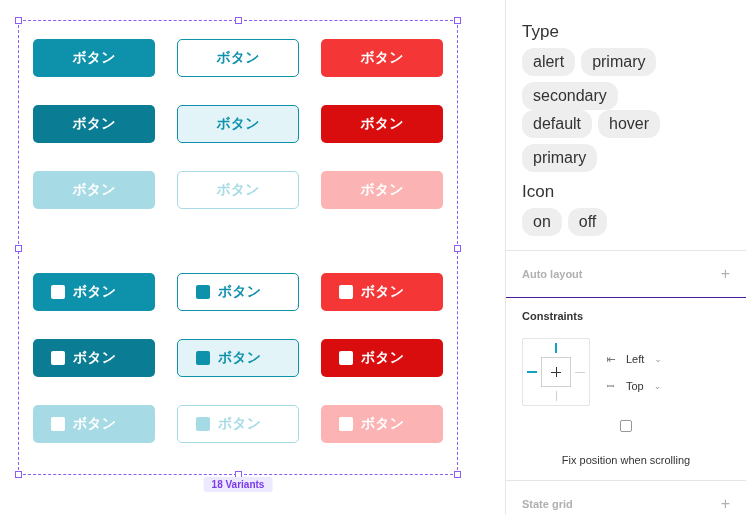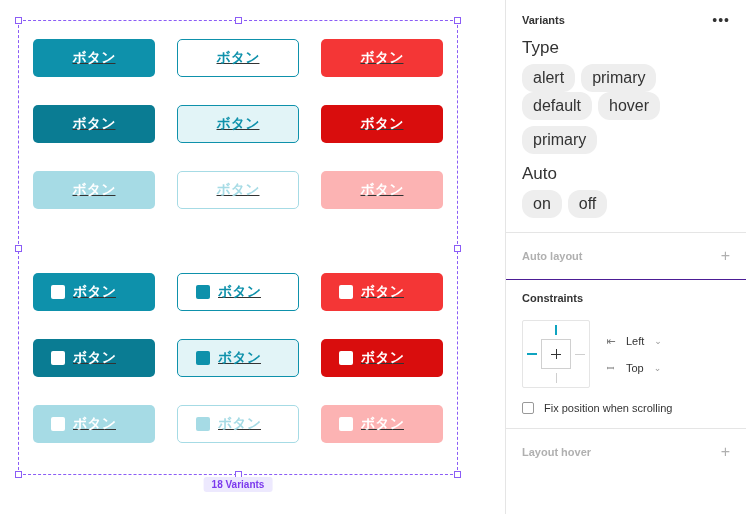--- a/index.html
+++ b/index.html
@@ -11,21 +11,20 @@
     width: 746px;
     height: 514px;
     overflow: hidden;
     display: flex;
   }
   .canvas-area {
     flex: 1;
     position: relative;
     background: #fff;
     padding: 20px 12px;
-    text-decoration: underline;
   }
   .selection-frame {
     position: relative;
     width: 440px;
     height: 455px;
     border: 1px dashed #8b5cf6;
     background: #fff;
     padding: 18px 14px;
     margin-left: 6px;
   }
@@ -188,24 +187,25 @@
   .cw-active-left{ position:absolute; left:4px; top:50%; height:2px; width:10px; margin-top:-1px; background:#0fa4c0; }
 
   .constraint-dropdowns { display: flex; flex-direction: column; gap: 14px; }
   .dropdown-row { display: flex; align-items: center; gap: 8px; font-size: 11px; color: #333; cursor: pointer; }
   .dropdown-row .mini-icon { width: 14px; color: #777; display:flex; justify-content:center; }
   .chev { color: #999; font-size: 9px; margin-left: 2px; }
 
   .checkbox-row {
     display: flex;
     align-items: center;
-    gap: 10px;
+    gap: 22px;
     margin-top: 14px;
     font-size: 11px;
     color: #333;
+    flex-direction: column;
   }
   .checkbox {
     width: 12px;
     height: 12px;
     border: 1px solid #999;
     border-radius: 2px;
     cursor: pointer;
   }
 </style>
 </head>
@@ -290,36 +290,33 @@
       </div>
 
     <div class="variant-badge">18 Variants</div>
   </div>
   <div class="scroll-indicator"></div>
 </div>
 
 <div class="panel">
 
   <div class="section">
-    <div class="section-header">
-      <span class="section-title">Variants</span>
-      <span class="kebab-icon">•••</span>
-    </div>
     <div id="variant-props">
         <div class="prop-label">Type</div>
         <div class="pills">
           <span class="pill">alert</span>
           <span class="pill">primary</span>
+          <span class="pill">secondary</span>
         </div>
         <div class="pills">
           <span class="pill">default</span>
           <span class="pill">hover</span>
           <span class="pill">primary</span>
         </div>
-        <div class="prop-label">Auto</div>
+        <div class="prop-label">Icon</div>
         <div class="pills">
           <span class="pill">on</span>
           <span class="pill">off</span>
         </div>
       </div>
   </div>
 
   <div class="collapsed-section">
     <span class="section-title muted">Auto layout</span>
     <span class="plus-icon">+</span>
@@ -352,17 +349,17 @@
         </div>
       </div>
     </div>
     <div class="checkbox-row">
       <div class="checkbox"></div>
       <span>Fix position when scrolling</span>
     </div>
   </div>
 
   <div class="collapsed-section" style="border-bottom:none;">
-    <span class="section-title muted">Layout hover</span>
+    <span class="section-title muted">State grid</span>
     <span class="plus-icon">+</span>
   </div>
 
 </div>
 
 </body></html>

